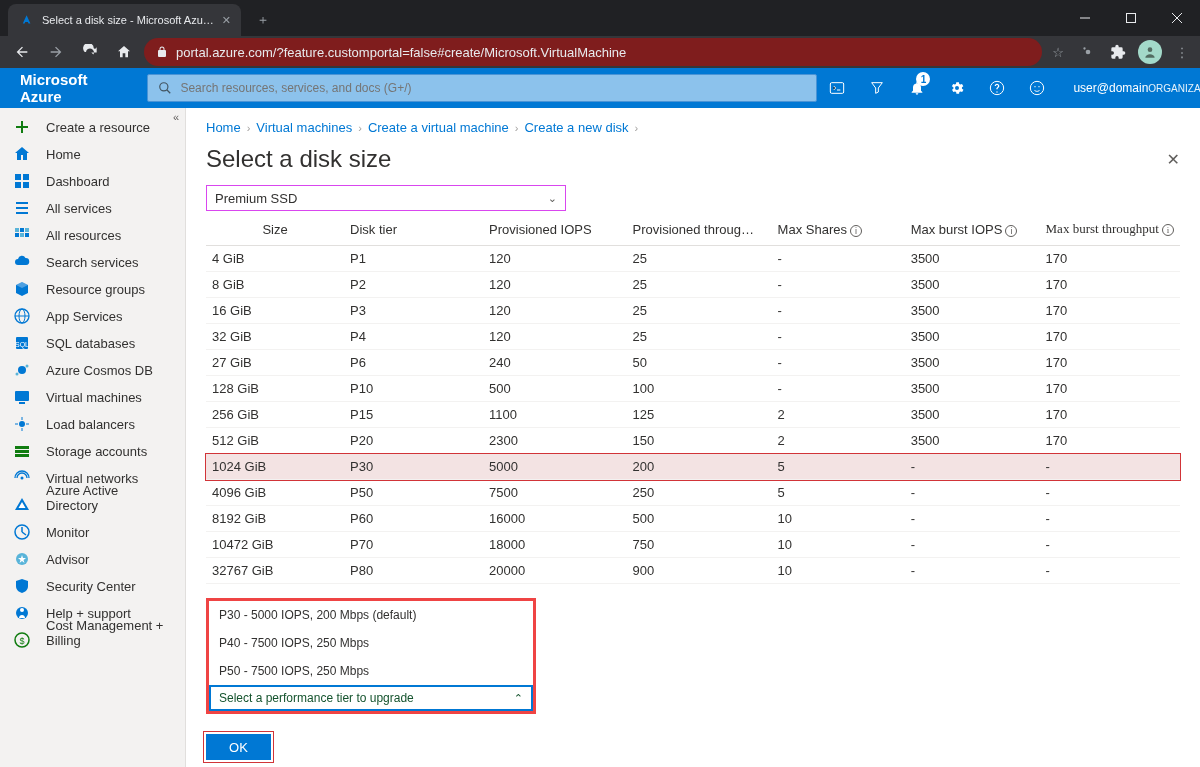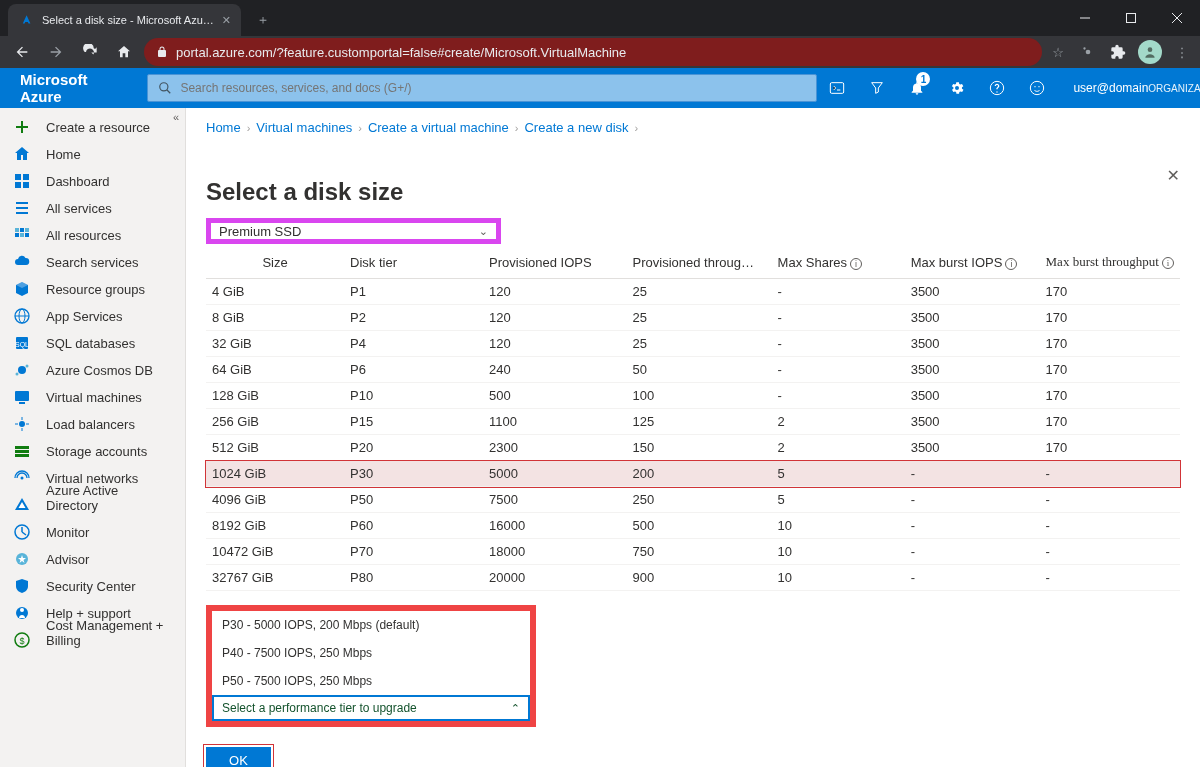--- a/index.html
+++ b/index.html
@@ -204,29 +204,29 @@
   color:#605e5c;
   margin-bottom:10px;
 }
 .breadcrumb a { color:#0078d4; text-decoration:none; cursor:pointer; }
 .bc-chevron { color:#a19f9d; font-size:11px; }
 .page-title-row {
   display:flex;align-items:center;
   margin-bottom:12px;
 }
 .page-title {
-  font-size:24px;font-weight:700;color:#323130;margin-top:33px;
+  font-size:24px;font-weight:400;color:#323130;
 }
 .close-x {
   margin-left:auto;font-size:16px;cursor:pointer;color:#605e5c;
 }
 
 .disk-type-select {
-  width:295px;height:26px;
-  border:5px solid #d946ef;
+  width:360px;height:26px;
+  border:1px solid #d946ef;
   display:flex;align-items:center;
   padding:0 8px;font-size:13px;color:#323130;
   background:#fff;cursor:pointer;margin-bottom:2px;
 }
 .disk-type-select .chev { margin-left:auto;font-size:11px;color:#605e5c; }
 
 .disk-table {
   width:100%;
   border-collapse:collapse;
   font-size:13px;
@@ -248,21 +248,21 @@
 
 .info-ic {
   display:inline-block;width:12px;height:12px;
   border:1px solid #605e5c;border-radius:50%;
   font-size:9px;line-height:10px;text-align:center;
   color:#605e5c;margin-left:3px;
 }
 
 .perf-panel {
   margin-top:14px;
-  border:6px solid #ef4444;
+  border:3px solid #ef4444;
   width:330px;
   background:#fff;
 }
 .perf-opt {
   padding:7px 10px;font-size:12px;color:#323130;cursor:pointer;
 }
 .perf-select {
   border:1px solid #0078d4;
   outline:1px solid #0078d4;
   margin:1px;
@@ -669,30 +669,39 @@
           <tr>
             <td>8 GiB</td>
             <td>P2</td>
             <td>120</td>
             <td>25</td>
             <td>-</td>
             <td>3500</td>
             <td>170</td>
           </tr>
           <tr>
+            <td>16 GiB</td>
+            <td>P3</td>
+            <td>120</td>
+            <td>25</td>
+            <td>-</td>
+            <td>3500</td>
+            <td>170</td>
+          </tr>
+          <tr>
             <td>32 GiB</td>
             <td>P4</td>
             <td>120</td>
             <td>25</td>
             <td>-</td>
             <td>3500</td>
             <td>170</td>
           </tr>
           <tr>
-            <td>64 GiB</td>
+            <td>27 GiB</td>
             <td>P6</td>
             <td>240</td>
             <td>50</td>
             <td>-</td>
             <td>3500</td>
             <td>170</td>
           </tr>
           <tr>
             <td>128 GiB</td>
             <td>P10</td>

